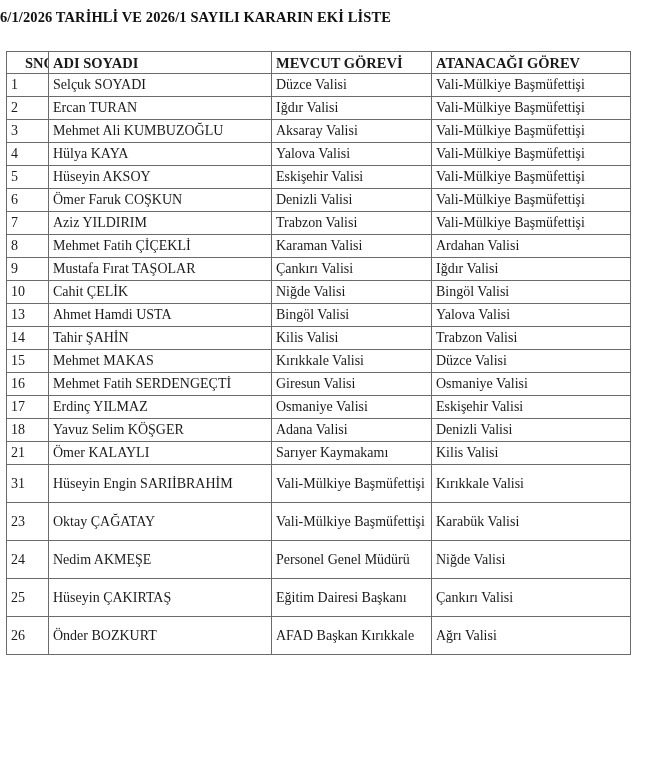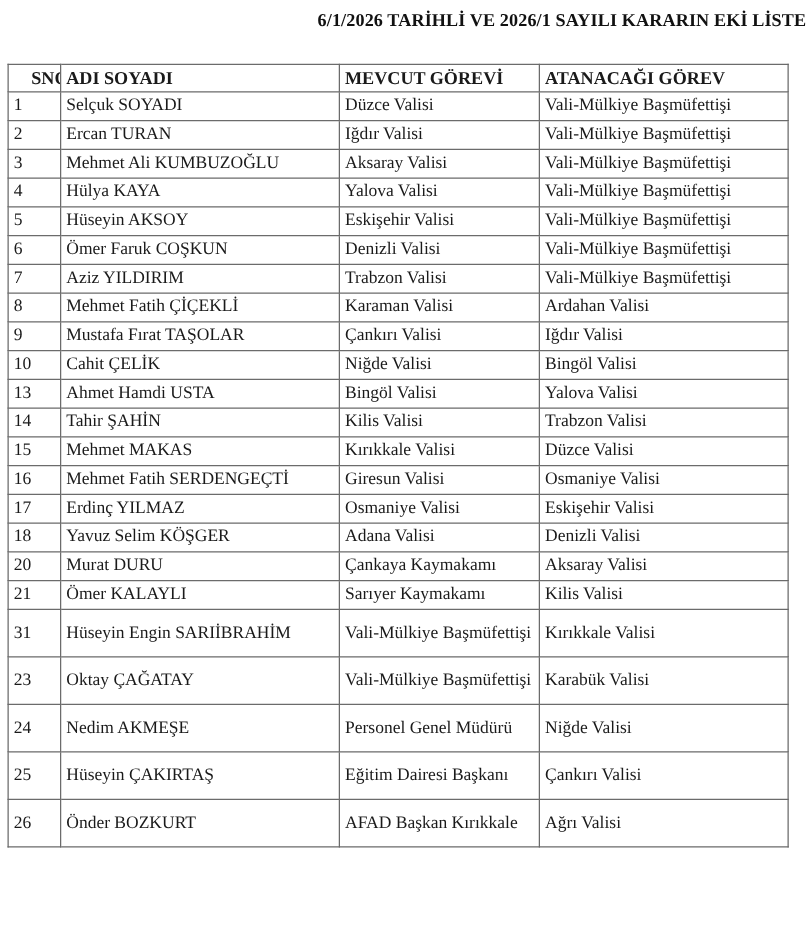--- a/index.html
+++ b/index.html
@@ -4,21 +4,21 @@
 <style>
   html, body { margin: 0; padding: 0; background: #ffffff; }
   body {
     width: 645px; height: 760px; overflow: hidden;
     font-family: "Liberation Serif", "DejaVu Serif", serif;
     color: #1a1a1a;
     position: relative;
   }
   .doc-title {
     position: absolute; left: 0; top: 9px; width: 645px;
-    text-align: right; font-weight: bold; font-size: 14.5px;
+    text-align: left; font-weight: bold; font-size: 14.5px;
     letter-spacing: 0.1px; color: #111;
   }
   table.list {
     position: absolute; left: 6px; top: 51px;
     border-collapse: collapse;
     width: 624px;
     table-layout: fixed;
     font-size: 14px;
   }
   table.list th, table.list td {
@@ -152,26 +152,20 @@
         <td>Osmaniye Valisi</td>
         <td>Eskişehir Valisi</td>
       </tr>
     <tr>
         <td>18</td>
         <td>Yavuz Selim KÖŞGER</td>
         <td>Adana Valisi</td>
         <td>Denizli Valisi</td>
       </tr>
     <tr>
-        <td>20</td>
-        <td>Murat DURU</td>
-        <td>Çankaya Kaymakamı</td>
-        <td>Aksaray Valisi</td>
-      </tr>
-    <tr>
         <td>21</td>
         <td>Ömer KALAYLI</td>
         <td>Sarıyer Kaymakamı</td>
         <td>Kilis Valisi</td>
       </tr>
     <tr class="tall">
         <td>31</td>
         <td>Hüseyin Engin SARIİBRAHİM</td>
         <td class="two-line">Vali-Mülkiye Başmüfettişi</td>
         <td>Kırıkkale Valisi</td>

